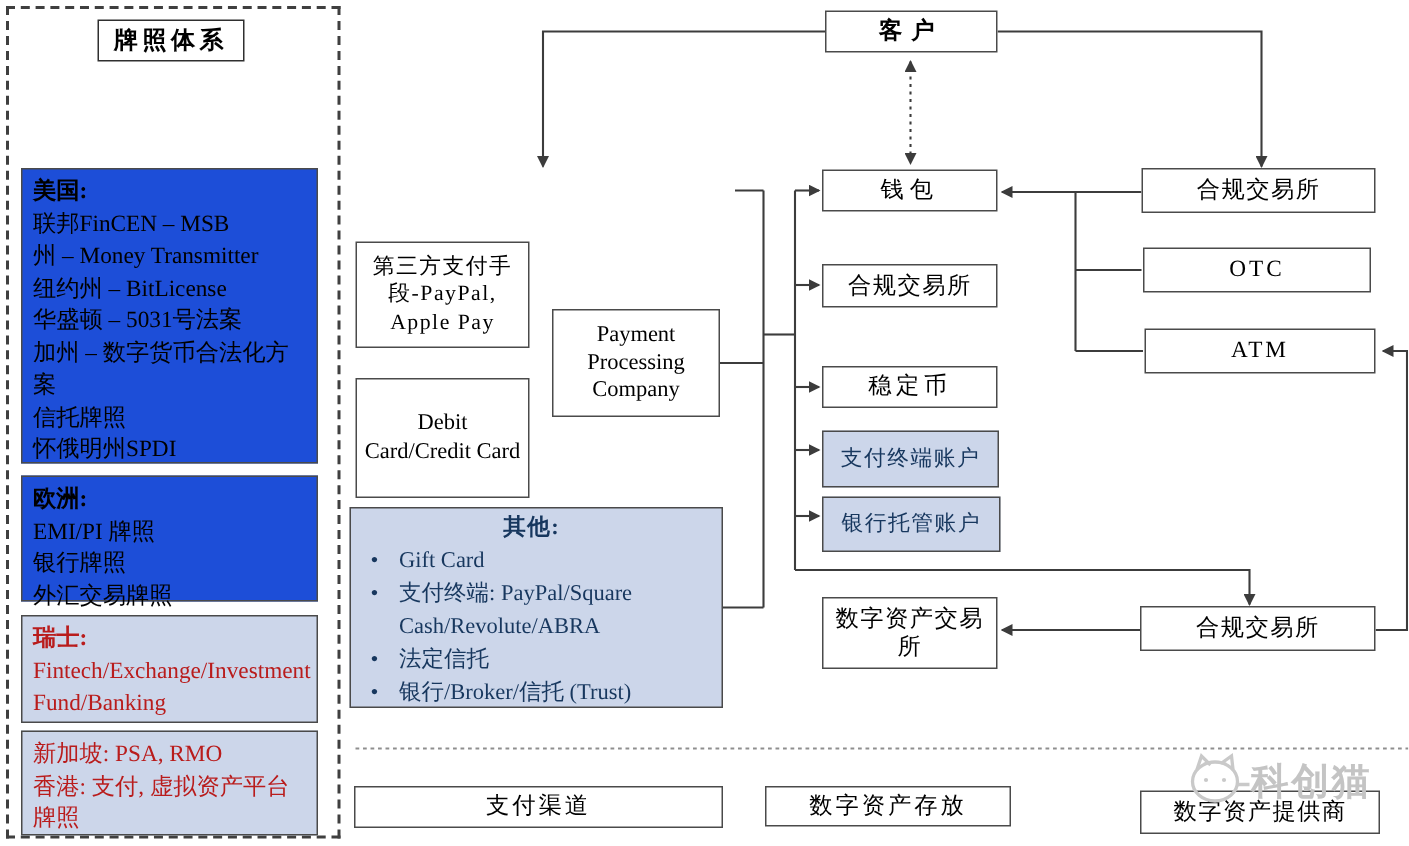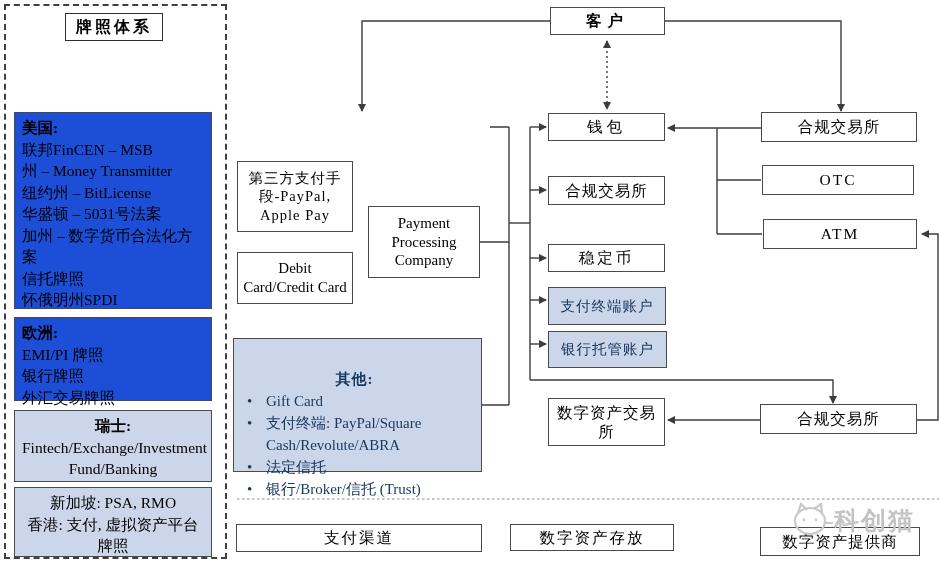--- a/index.html
+++ b/index.html
@@ -24,30 +24,30 @@
   .panel-title{
     position:absolute;left:65px;top:13px;width:98px;height:28px;
     border:1.6px solid #2f2f2f;box-sizing:border-box;background:#fff;
     display:flex;align-items:center;justify-content:center;
     font-weight:700;font-size:16px;letter-spacing:3px;
   }
   .panel-section{
     position:absolute;box-sizing:border-box;background:#1d4ed8;
     border:1.6px solid #4a4a4a;padding:4px 7px;font-size:15.5px;line-height:21.5px;
   }
-  .panel-section.blue{background:#ccd6ea;color:#000000;text-align:center;}
+  .panel-section.blue{background:#ccd6ea;color:#b91c1c;}
   .panel-section .heading{font-weight:700;}
   .panel-section .body{white-space:pre-line;}
   
   .other-box{
     position:absolute;left:233px;top:338px;width:249px;height:134px;
     box-sizing:border-box;background:#ccd6ea;border:1.6px solid #4a4a4a;
     color:#17375e;font-size:15px;line-height:22px;padding:2px 6px 2px 0;
   }
-  .other-box .other-title{text-align:center;font-weight:700;letter-spacing:1px;margin-top:27px;}
+  .other-box .other-title{text-align:center;font-weight:700;letter-spacing:1px;}
   .other-box .bullet-item{position:relative;padding-left:32px;}
   .other-box .bullet-item::before{content:"\2022";position:absolute;left:13px;top:0;}
   
   #wires{position:absolute;left:0;top:0;width:939px;height:564px;pointer-events:none;}
   #wires path{fill:none;stroke:#3c3c3c;stroke-width:1.4;}
   #wires path.dotted{stroke-dasharray:2 3;}
   #wires path.sep{stroke:#8f8f8f;stroke-width:1.2;stroke-dasharray:2.5 2.5;}
   
   .watermark{
     position:absolute;left:788px;top:500px;width:150px;height:40px;
@@ -110,21 +110,21 @@
   </div>
   <div class="panel-section blue" style="left:14px;top:487px;width:198px;height:70px;">
     <div class="body">新加坡: PSA, RMO
 香港: 支付, 虚拟资产平台牌照</div>
   </div>
 
   <div class="node" style="left:550px;top:7px;width:115px;height:28px;font-weight:700;letter-spacing:6px;">客户</div>
 
   <div class="node sm" style="left:237px;top:161px;width:116px;height:71px;">第三方支付手段-PayPal, Apple Pay</div>
   <div class="node" style="left:368px;top:206px;width:112px;height:72px;font-size:15px;letter-spacing:0;">Payment Processing Company</div>
-  <div class="node" style="left:237px;top:252px;width:116px;height:52px;font-size:15px;letter-spacing:0;">Debit Card/Credit Card</div>
+  <div class="node" style="left:237px;top:252px;width:116px;height:80px;font-size:15px;letter-spacing:0;">Debit Card/Credit Card</div>
 
   <div class="other-box">
     <div class="other-title">其他:</div>
     <div>
         <div class="bullet-item">Gift Card</div>
         <div class="bullet-item">支付终端: PayPal/Square Cash/Revolute/ABRA</div>
         <div class="bullet-item">法定信托</div>
         <div class="bullet-item">银行/Broker/信托 (Trust)</div>
       </div>
   </div>

